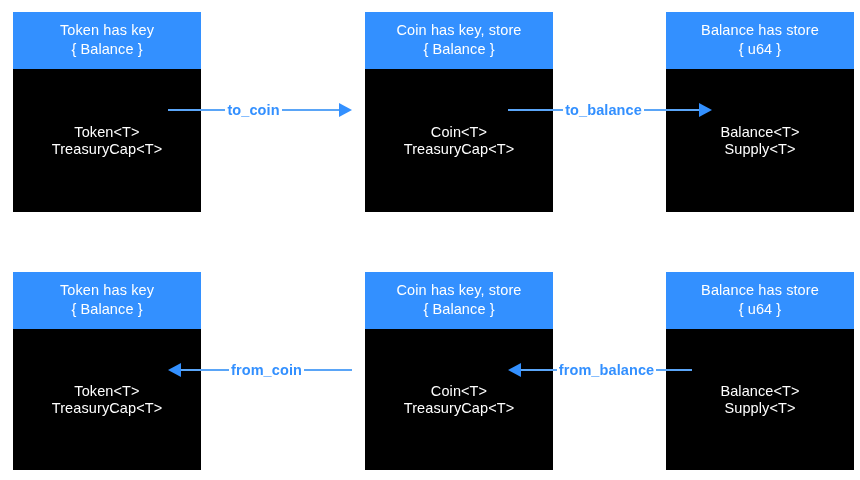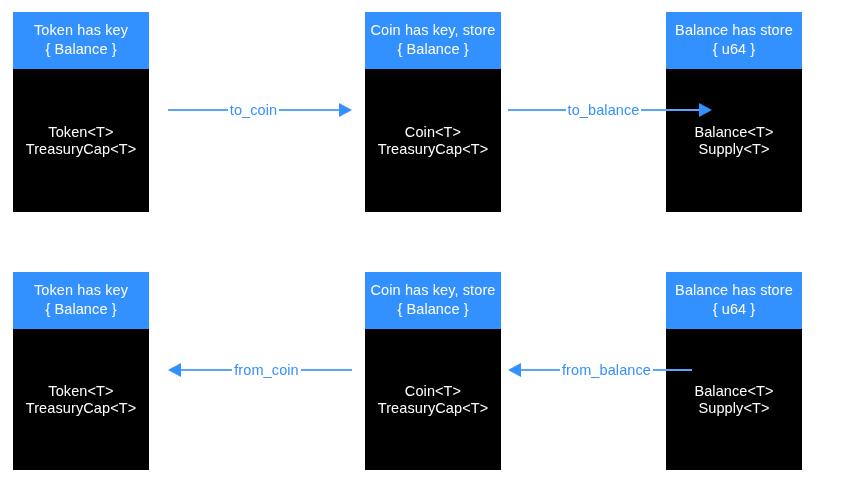--- a/index.html
+++ b/index.html
@@ -20,21 +20,21 @@
     position: absolute;
     left: 0; top: 0;
     width: 860px;
     height: 480px;
     background: #ffffff;
   }
 
   
   .node {
     position: absolute;
-    width: 136px;
+    width: 188px;
     box-sizing: border-box;
     background: #000000;
     display: flex;
     flex-direction: column;
     overflow: hidden;
   }
   .node-header {
     background: #3390ff;
     color: #ffffff;
     text-align: center;
@@ -87,20 +87,21 @@
     height: 2px;
     background: #5aa5f7;
   }
   .edge-label {
     font-size: 14.5px;
     line-height: 17px;
     color: #3390ff;
     white-space: nowrap;
     padding: 0 2px;
     letter-spacing: 0.1px;
+    font-weight: bold;
   }
   .arrow-head {
     width: 0;
     height: 0;
     flex: 0 0 auto;
   }
   .arrow-head.right {
     border-top: 7px solid transparent;
     border-bottom: 7px solid transparent;
     border-left: 13px solid #3390ff;

